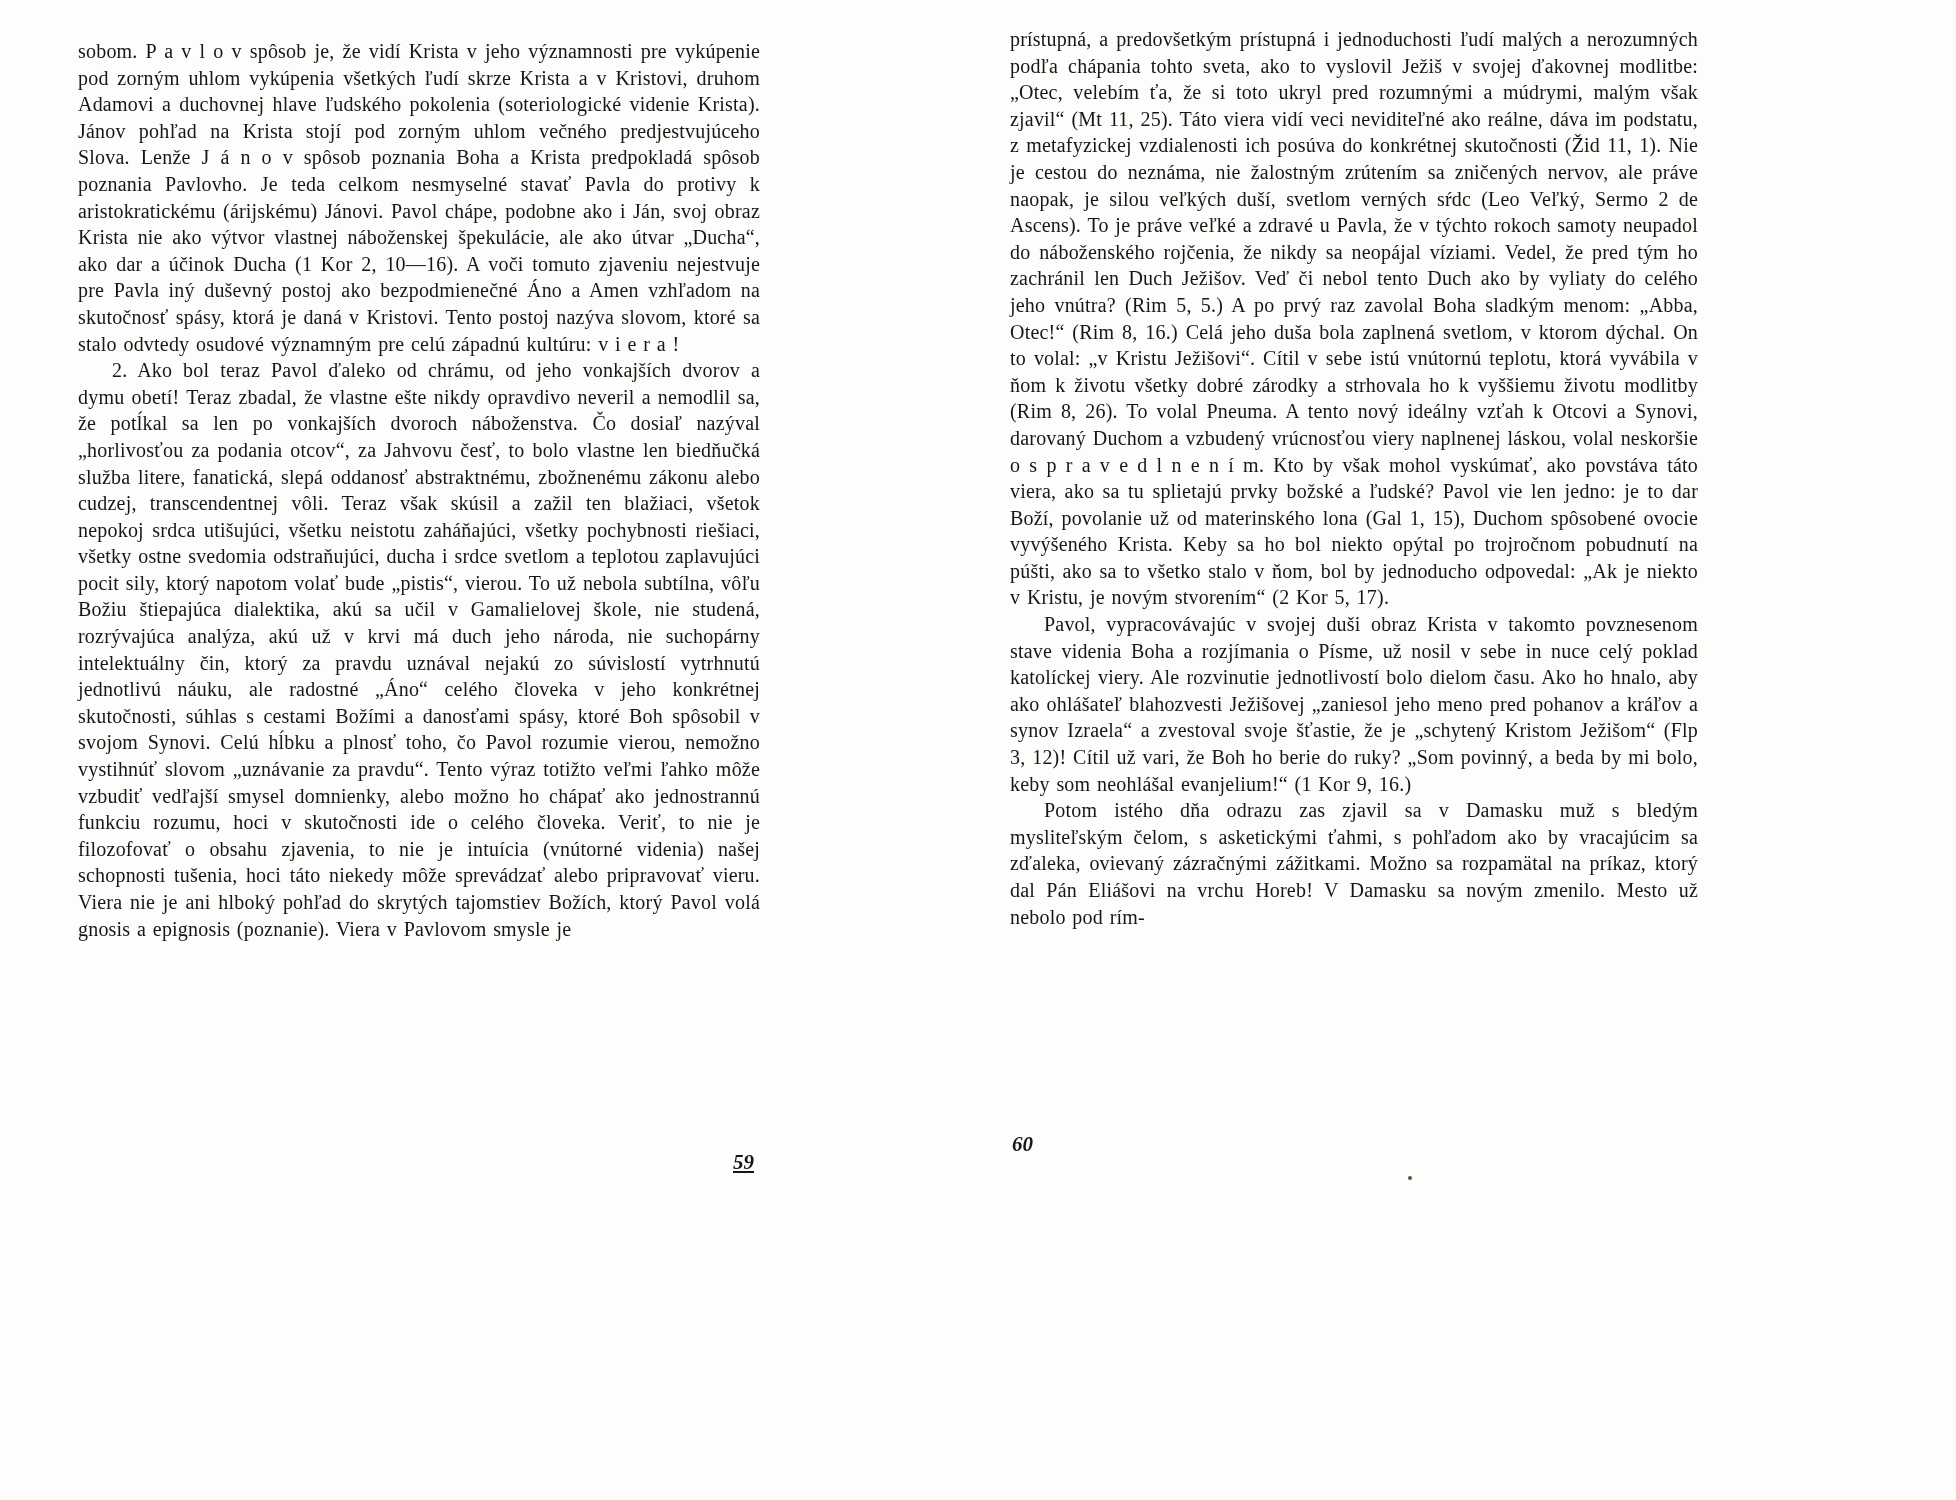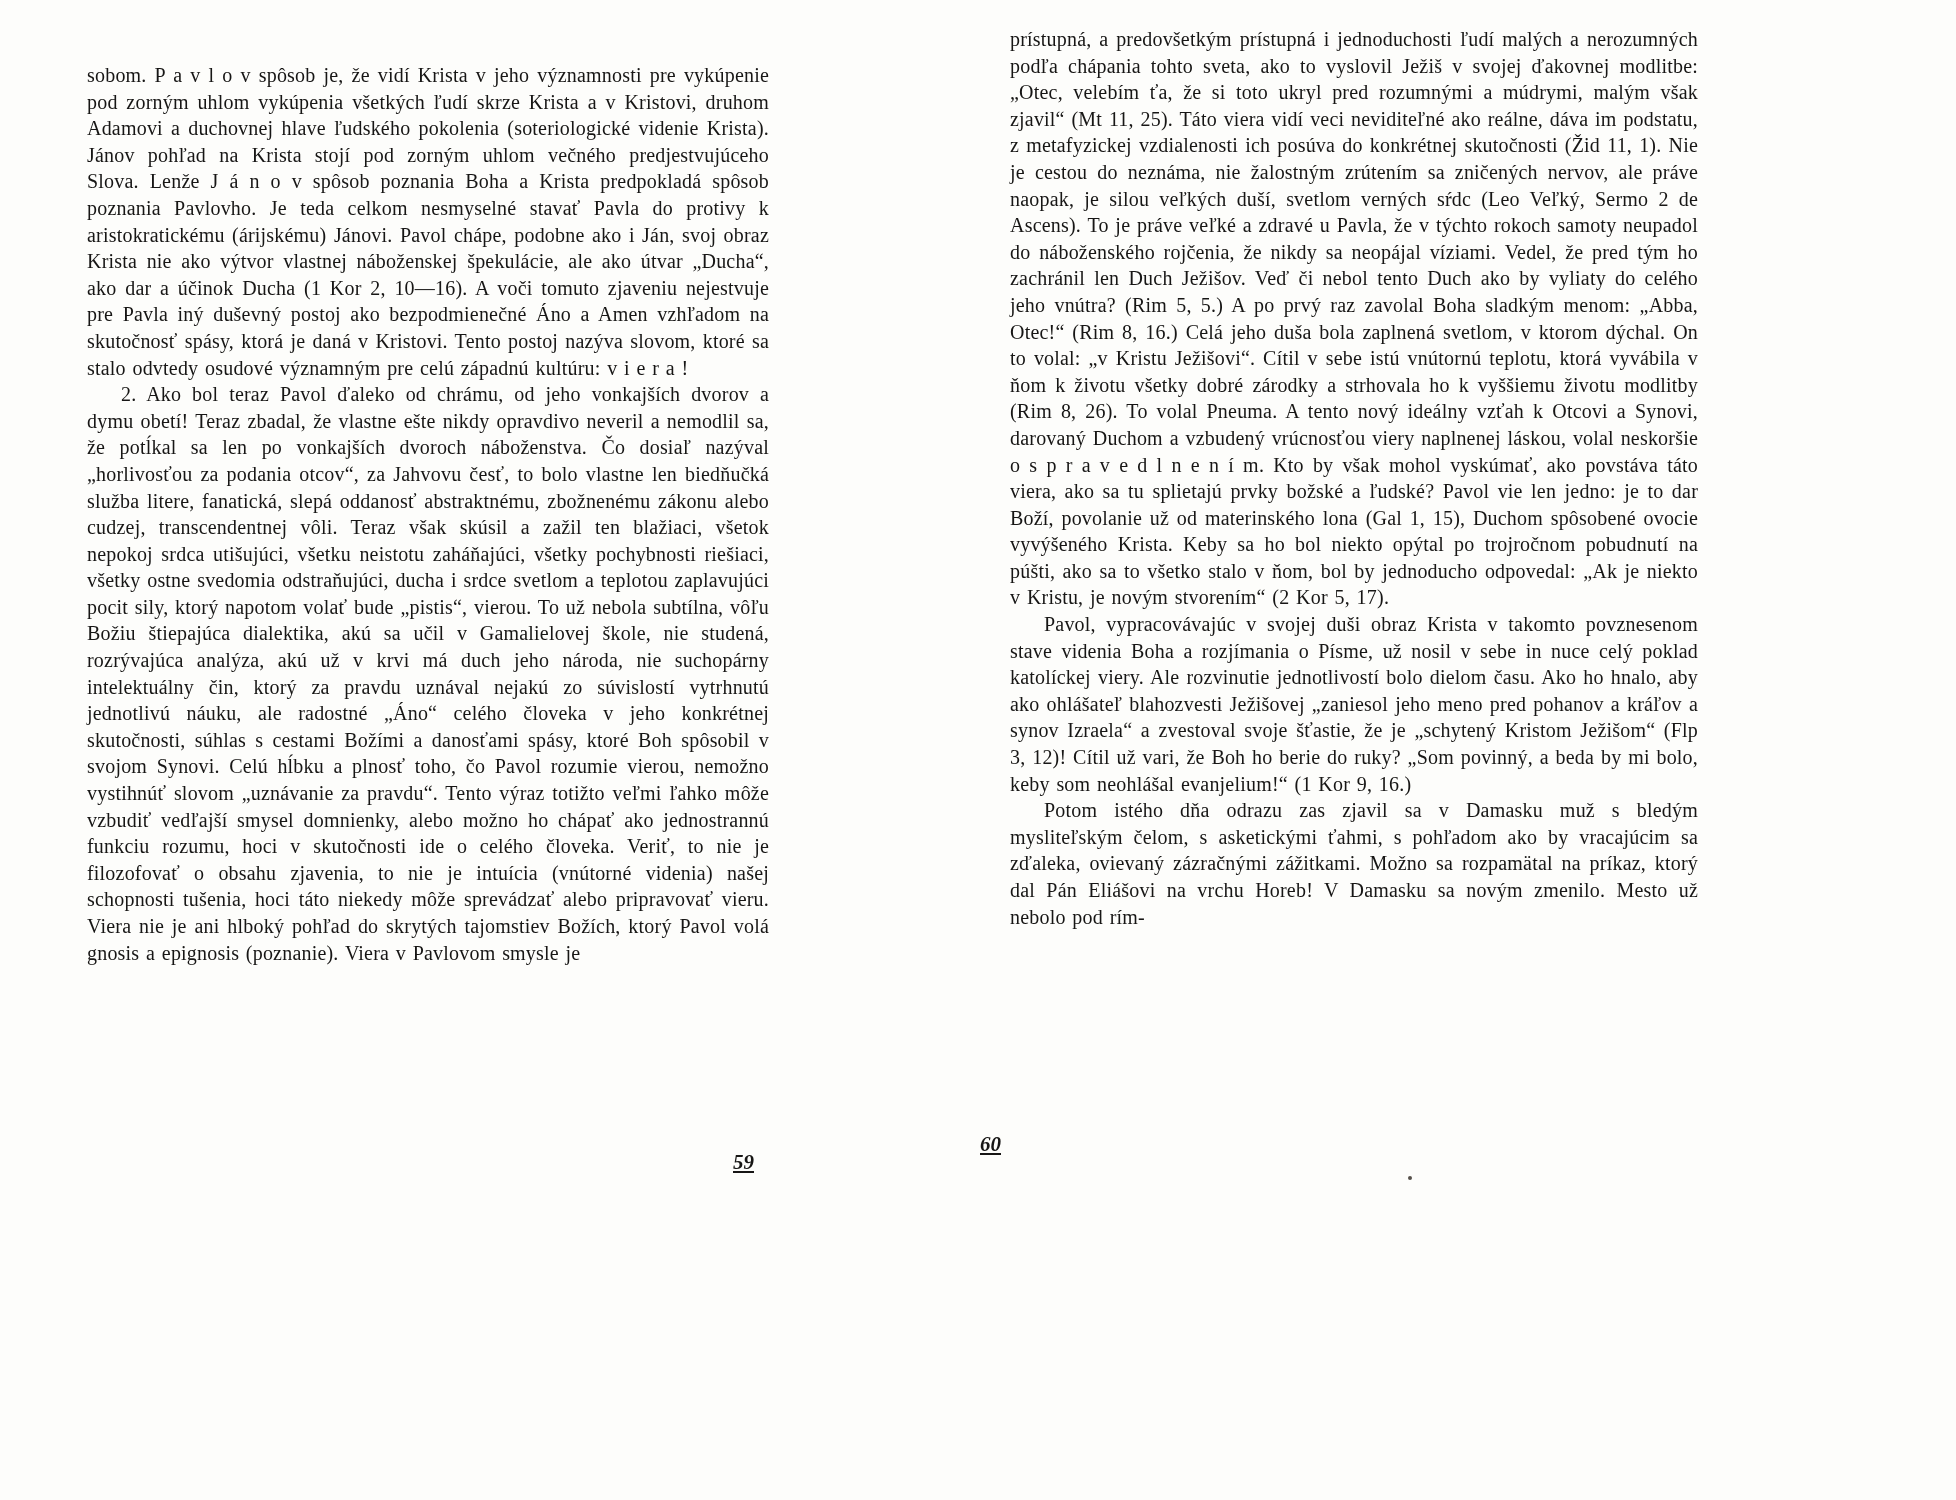--- a/index.html
+++ b/index.html
@@ -18,24 +18,23 @@
   }
   .text-column {
     position: absolute;
     text-align: justify;
     font-size: 20px;
     line-height: 26.6px;
     letter-spacing: 0.2px;
     word-spacing: 1.5px;
   }
   .column-left {
-    left: 87px;
+    left: 78px;
     top: 38px;
     width: 682px;
-    margin-top: 24px;
   }
   .column-right {
     left: 1010px;
     top: 26px;
     width: 688px;
   }
   .para {
     margin: 0;
   }
   .para.indent {
@@ -46,24 +45,23 @@
     font-size: 21px;
     font-weight: bold;
   }
   .page-number-left {
     left: 733px;
     top: 1150px;
     font-style: italic;
     text-decoration: underline;
   }
   .page-number-right {
-    left: 980px;
+    left: 1012px;
     top: 1132px;
     font-style: italic;
-    text-decoration: underline;
   }
   .speck {
     position: absolute;
     left: 1408px;
     top: 1176px;
     width: 4px;
     height: 4px;
     border-radius: 50%;
     background: #55504a;
   }

